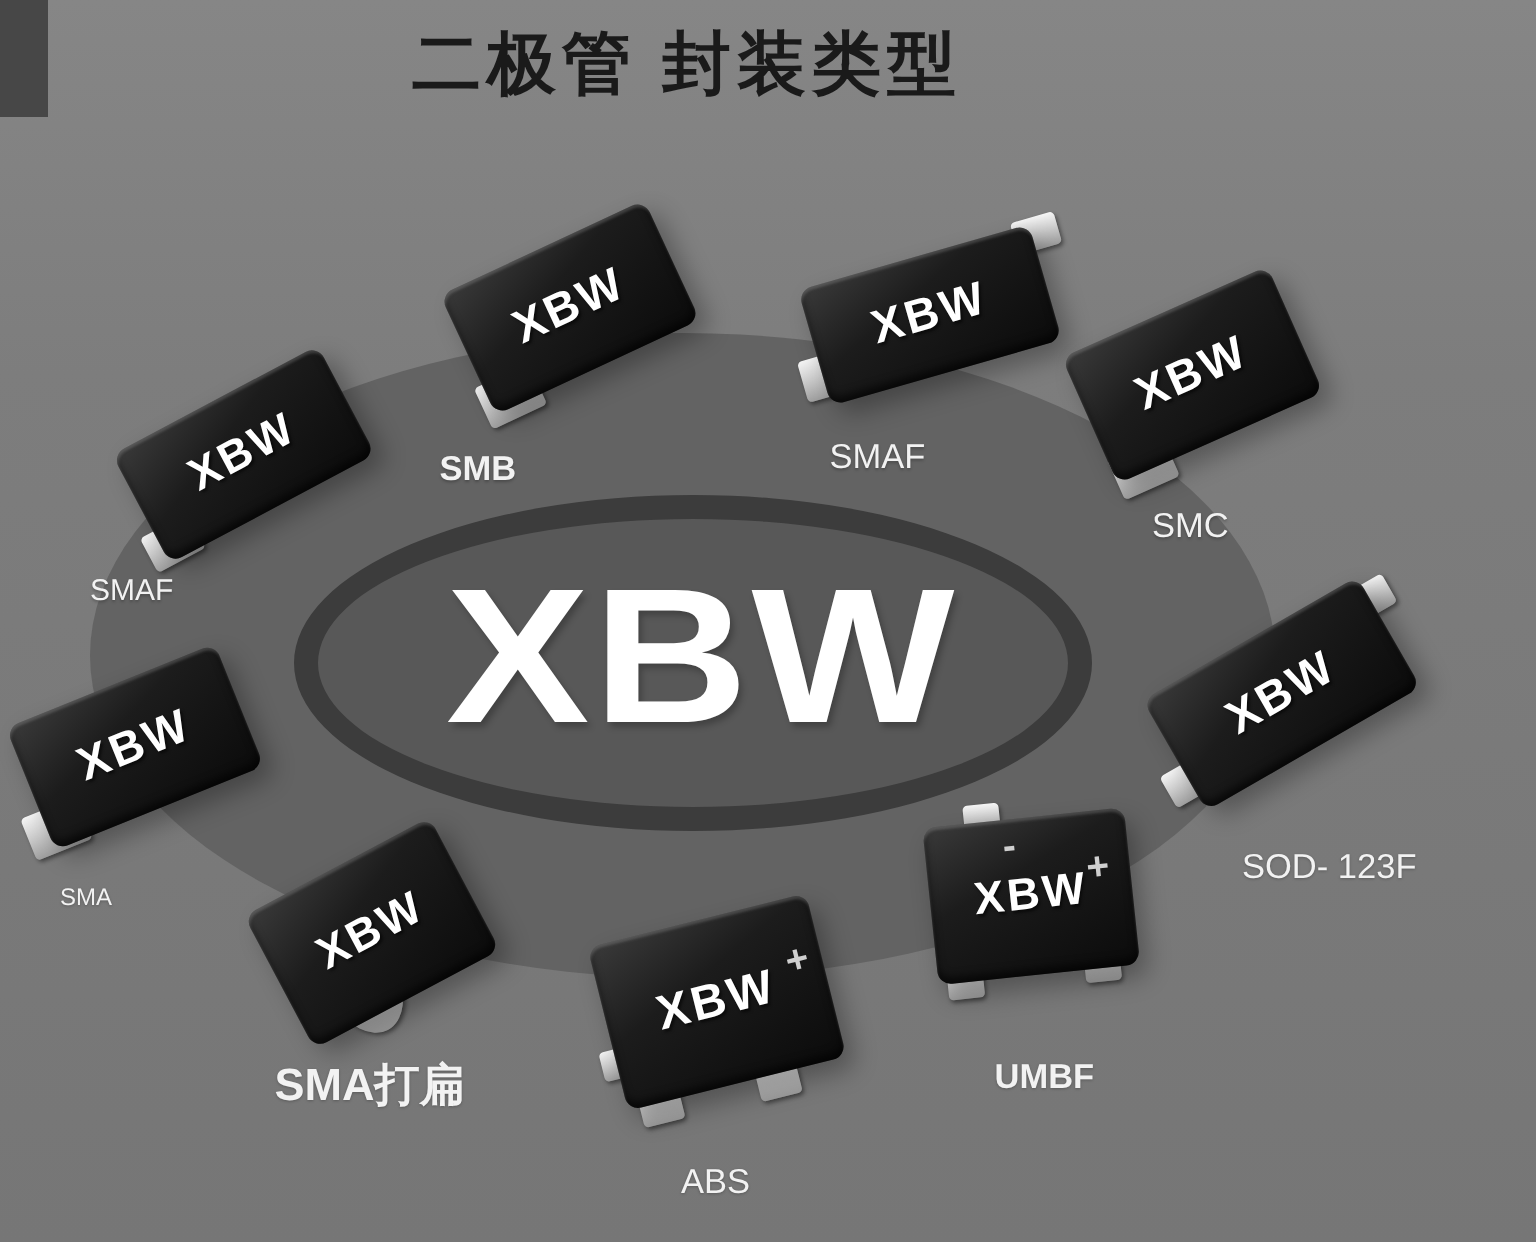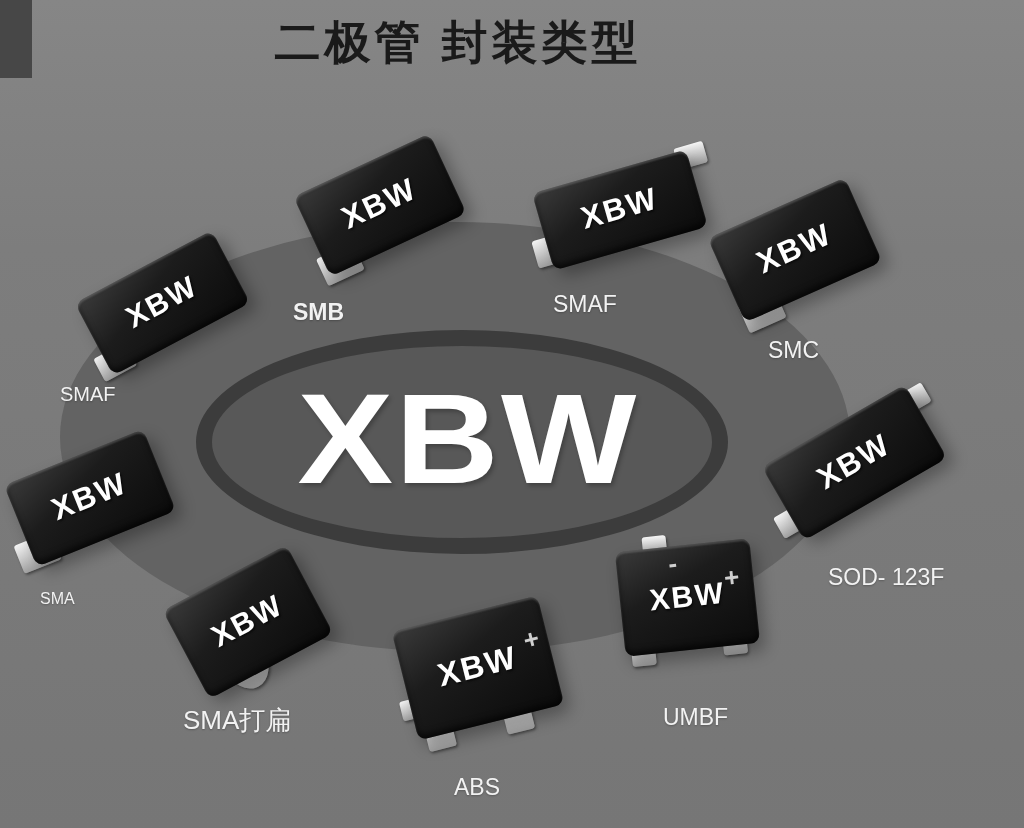--- a/index.html
+++ b/index.html
@@ -119,33 +119,33 @@
       <div class="lead" style="left: 152px; top: 6px; width: 28px; height: 22px;"></div>
       <div class="pkg-body"></div>
       <div class="xbw-mark" style="font-size: 31px;">XBW</div>
     </div>
     <div class="pkg-label" style="left: 828px; top: 564px; font-size: 23px; font-weight: normal;">SOD- 123F</div>
     <div class="package" style="left: 178px; top: 572px; width: 140px; height: 100px; transform: rotate(-28deg);">
       <div class="lead dome" style="left: 26px; top: 68px; width: 46px; height: 44px;"></div>
       <div class="pkg-body"></div>
       <div class="xbw-mark" style="font-size: 30px;">XBW</div>
     </div>
-    <div class="pkg-label" style="left: 183px; top: 703px; font-size: 26px; font-weight: normal;">SMA打扁</div>
+    <div class="pkg-label" style="left: 183px; top: 703px; font-size: 30px; font-weight: bold;">SMA打扁</div>
     <div class="package" style="left: 403px; top: 612px; width: 150px; height: 112px; transform: rotate(-14deg);">
       <div class="lead" style="left: 8px; top: 102px; width: 28px; height: 24px;"></div>
       <div class="lead" style="left: 88px; top: 104px; width: 28px; height: 24px;"></div>
       <div class="lead" style="left: -10px; top: 70px; width: 22px; height: 20px;"></div>
       <div class="pkg-body"></div>
       <div class="xbw-mark" style="font-size: 32px;">XBW</div>
       <div class="polarity" style="left: 126px; top: 28px;">+</div>
     </div>
     <div class="pkg-label" style="left: 454px; top: 774px; font-size: 23px; font-weight: normal;">ABS</div>
     <div class="package" style="left: 620px; top: 545px; width: 135px; height: 105px; transform: rotate(-6deg);">
       <div class="lead" style="left: 28px; top: -12px; width: 24px; height: 18px;"></div>
       <div class="lead" style="left: 6px; top: 96px; width: 24px; height: 20px;"></div>
       <div class="lead" style="left: 98px; top: 94px; width: 24px; height: 20px;"></div>
       <div class="pkg-body"></div>
       <div class="xbw-mark" style="font-size: 30px;">XBW</div>
       <div class="polarity" style="left: 52px; top: 4px;">-</div>
       <div class="polarity" style="left: 106px; top: 24px;">+</div>
     </div>
-    <div class="pkg-label" style="left: 663px; top: 704px; font-size: 23px; font-weight: normal;">UMBF</div>
+    <div class="pkg-label" style="left: 663px; top: 704px; font-size: 23px; font-weight: bold;">UMBF</div>
   </div>
 
 </body></html>

